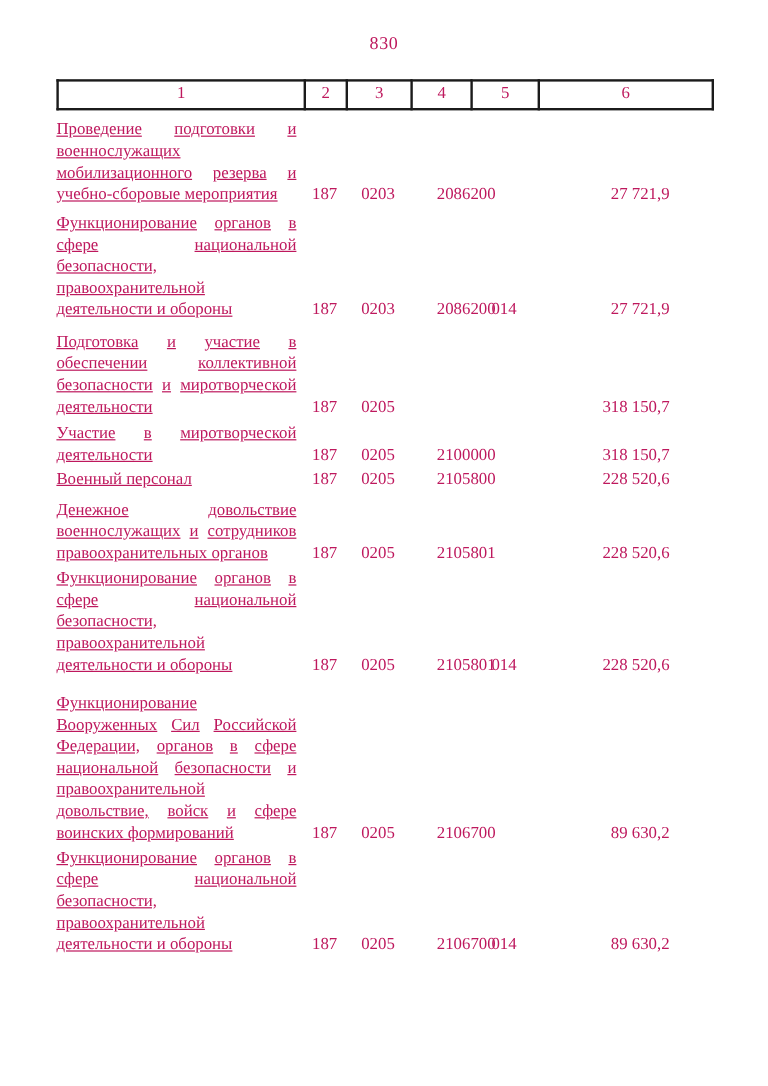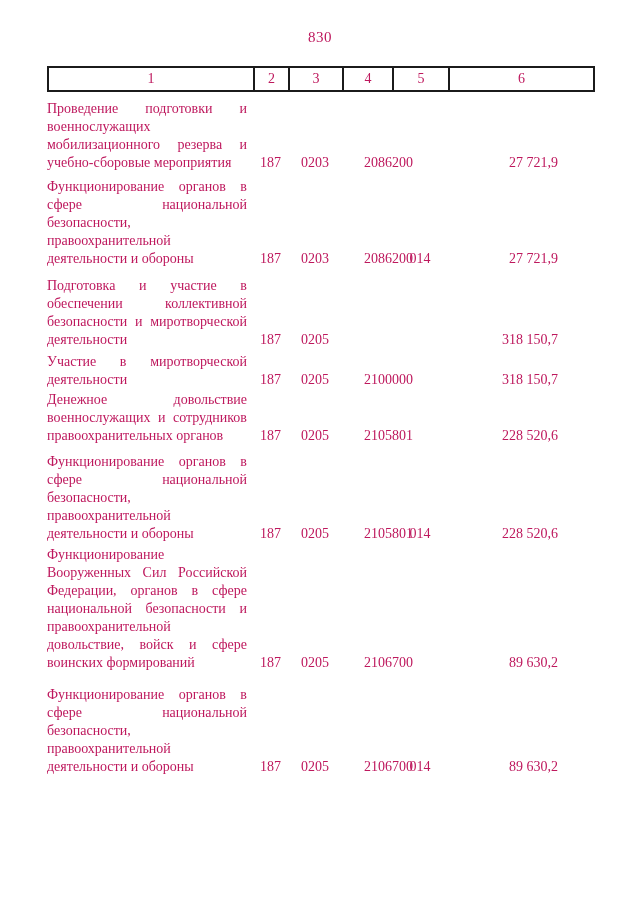--- a/index.html
+++ b/index.html
@@ -55,20 +55,21 @@
     vertical-align: bottom;
   }
   table.rows td.c1 {
     vertical-align: top;
     padding-right: 6px;
   }
   .line {
     height: 18px;
     line-height: 18px;
     white-space: nowrap;
+    text-decoration: underline;
   }
   .just {
     display: flex;
     justify-content: space-between;
   }
   table.rows td.c2,
   table.rows td.c3,
   table.rows td.c5 {
     text-align: center;
     white-space: nowrap;
@@ -211,20 +212,30 @@
             <div class="line">деятельности</div>
           </td>
       <td class="c2">187</td>
       <td class="c3">0205</td>
       <td class="c4">2100000</td>
       <td class="c5"></td>
       <td class="c6">318 150,7</td>
     </tr>
         <tr>
       <td class="c1">
+            <div class="line">Военный персонал</div>
+          </td>
+      <td class="c2">187</td>
+      <td class="c3">0205</td>
+      <td class="c4">2105800</td>
+      <td class="c5"></td>
+      <td class="c6">228 520,6</td>
+    </tr>
+        <tr>
+      <td class="c1">
             <div class="line just">
               <span>Денежное</span>
               <span>довольствие</span>
             </div>
             <div class="line just">
               <span>военнослужащих</span>
               <span>и</span>
               <span>сотрудников</span>
             </div>
             <div class="line">правоохранительных органов</div>

